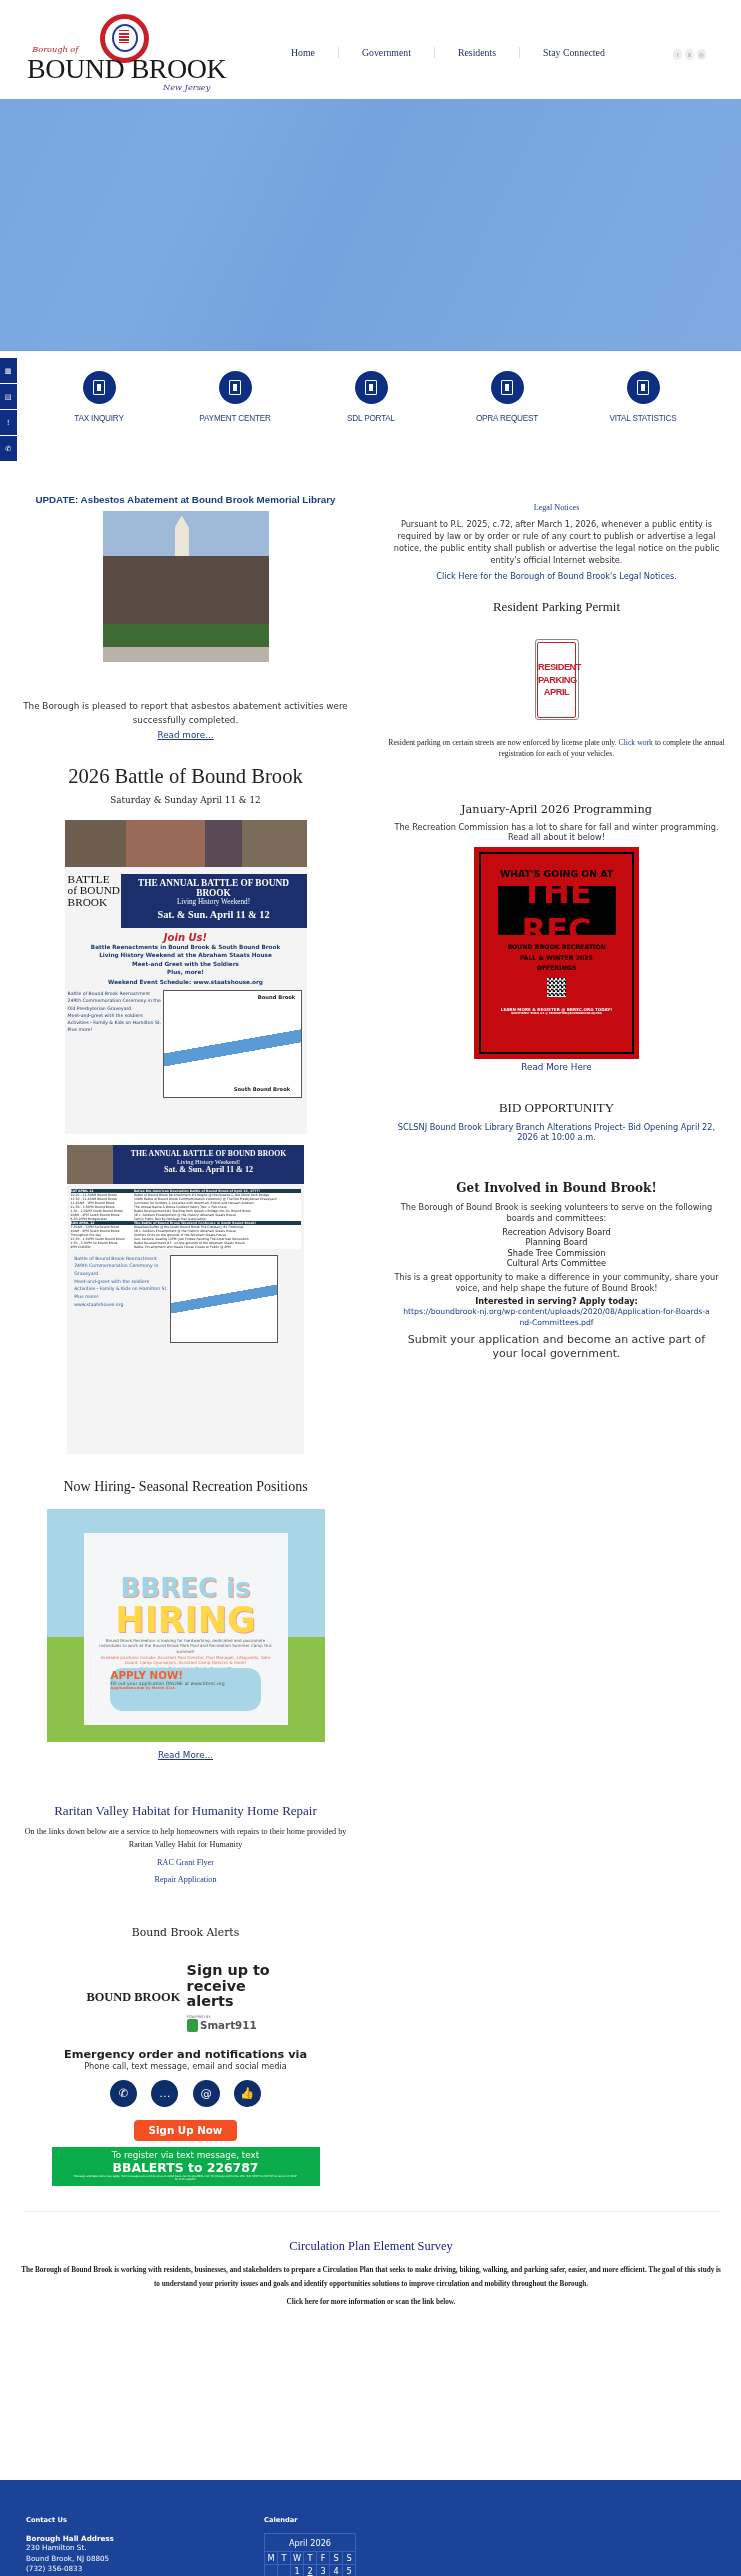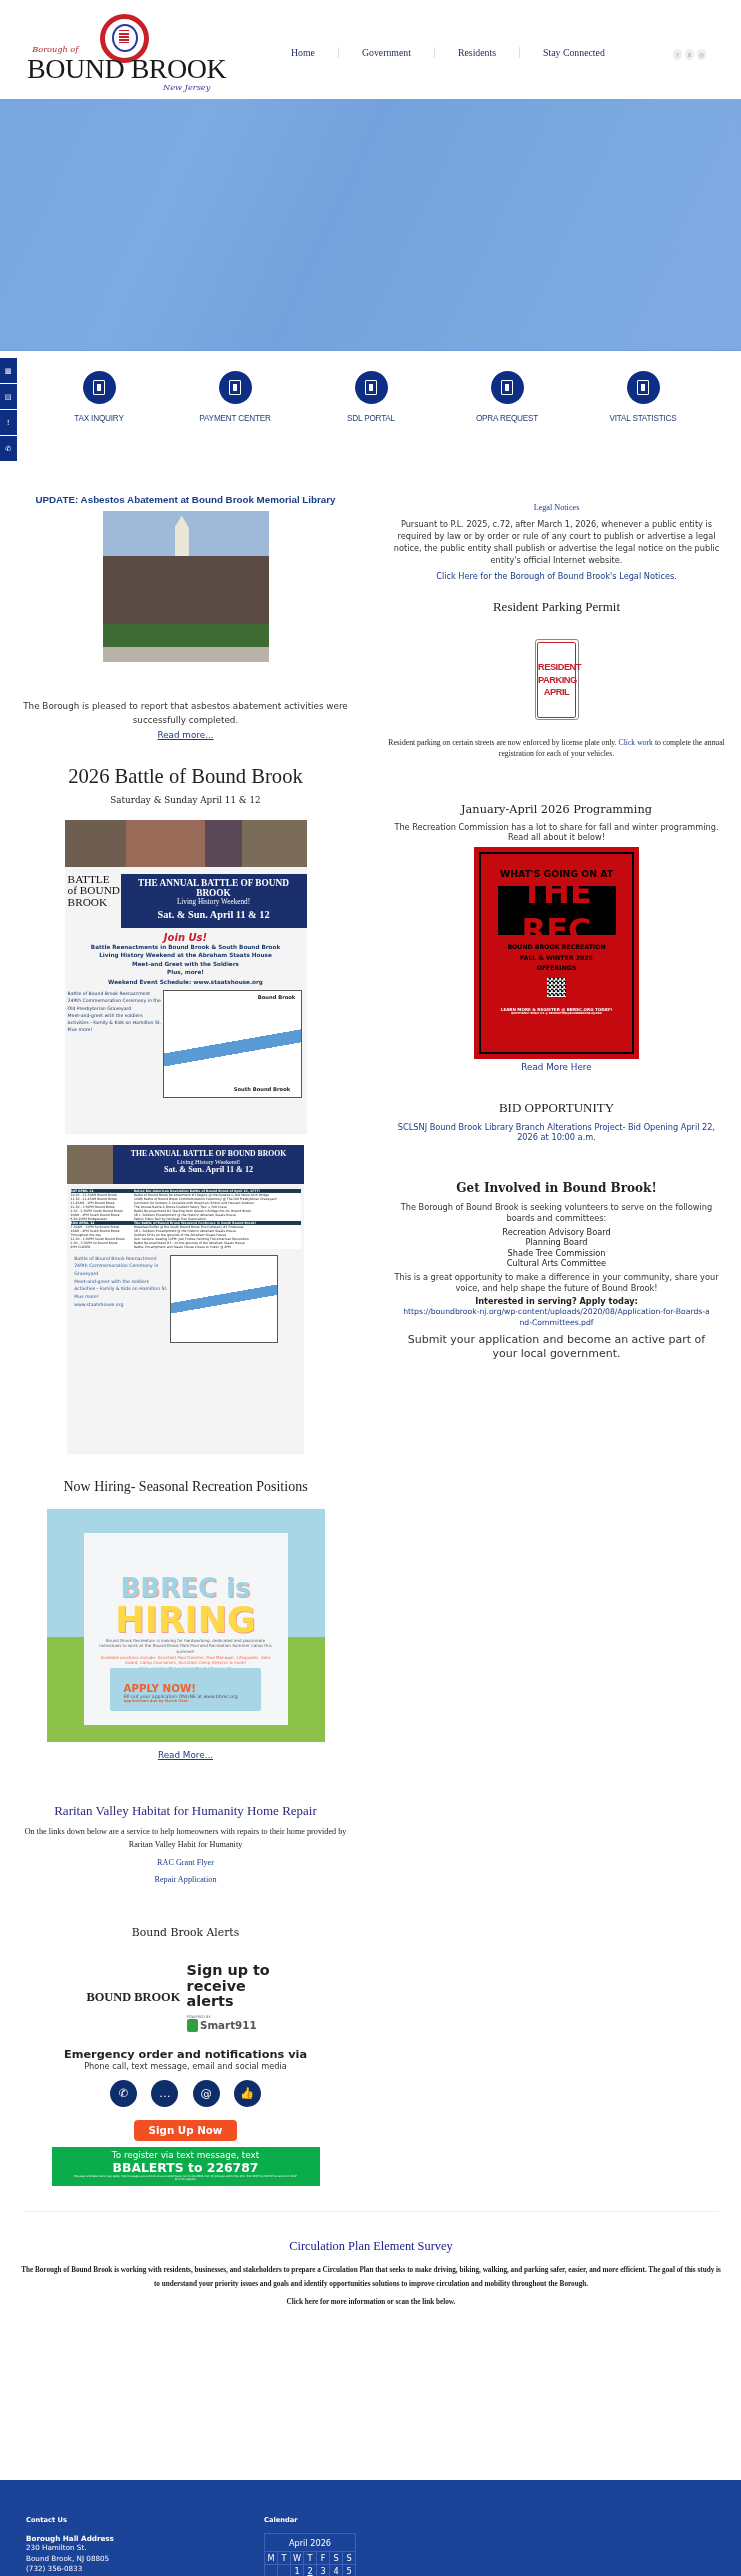--- a/index.html
+++ b/index.html
@@ -38,21 +38,21 @@
 .flyer{background:#f4f4f4;margin:0 auto;position:relative;overflow:hidden}
 .flyer .band{background:#1a2f6b;color:#fff;font-family:"Liberation Serif",serif;text-align:center}
 .rec{width:165px;height:212px;margin:5.2px auto 0;background:#c4090f;border:5.2px solid #c4090f;outline:2.1px solid #000;outline-offset:-7.2px;color:#fff;text-align:center;font-weight:bold;padding-top:15.5px;font-family:"DejaVu Sans",sans-serif}
 .rec .thebox{width:118px;height:49px;background:#000;margin:7.2px auto;display:flex;align-items:center;justify-content:center;font-size:32px;color:#c4090f}
 .sign{width:44px;height:81px;margin:0 auto;border:1px solid #888;border-radius:3.1px;background:#fff;padding:1.5px}
 .sign div{border:1px solid #c51f2a;border-radius:2.1px;height:100%;display:flex;flex-direction:column;justify-content:center;color:#c51f2a;font-weight:bold;font-family:"Liberation Sans",sans-serif;font-size:9.3px;line-height:12.4px;letter-spacing:-0.5px}
 .hiring{width:278px;height:233px;margin:0 auto;background:linear-gradient(#a8d6e6 0 55%,#8cc24a 55%);position:relative}
 .hiring .paper{position:absolute;left:37px;top:24px;width:204px;height:192px;background:#f4f6f8;text-align:center;padding-top:41px}
 .hiring .t1{font-size:26px;font-weight:bold;color:#9fd3e8;text-shadow:1px 1px #f0a080;line-height:28px}
 .hiring .t2{font-size:35px;font-weight:bold;color:#ffd84a;text-shadow:1px 1px #f0a080;line-height:36px}
-.hiring .apply{position:absolute;left:26px;top:135px;width:151px;height:43px;background:#a8d6e6;border-radius:2px;color:#f06030;font-weight:bold;font-size:10.3px;padding:14px}
+.hiring .apply{position:absolute;left:26px;top:135px;width:151px;height:43px;background:#a8d6e6;border-radius:13px;color:#f06030;font-weight:bold;font-size:10.3px;padding:1px}
 .alerts-box{width:268px;margin:0 auto}
 .btn-signup{display:inline-block;background:#f25022;color:#fff;font-weight:bold;font-size:10.3px;padding:4.1px 14.4px;border-radius:4.1px;text-decoration:none}
 .green{background:#0bac4a;color:#fff;padding:3.1px 0 5.2px;margin-top:6.2px}
 .circ4{display:flex;justify-content:center;gap:14.4px;margin:9.3px 0 13.4px}
 .circ4 span{width:27px;height:27px;border-radius:50%;background:#0d2d6b;color:#fff;display:flex;align-items:center;justify-content:center;font-size:11.3px}
 .divider{width:696px;height:1px;background:#eee;margin:20.6px auto 0}
 .survey{text-align:center;padding:27px 20.6px 0;height:268px}
 .footer{background:#1b4499;color:#fff;height:335px;padding:36px 26px 0;position:relative;font-family:"DejaVu Sans",sans-serif}
 .footer h4{font-size:6.7px;font-weight:bold;margin-bottom:9.3px}
 .footer .fcol{position:absolute;top:36px}

